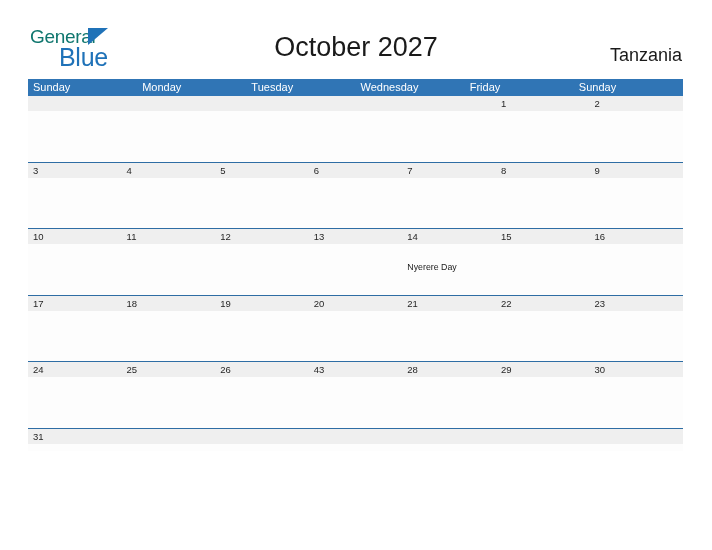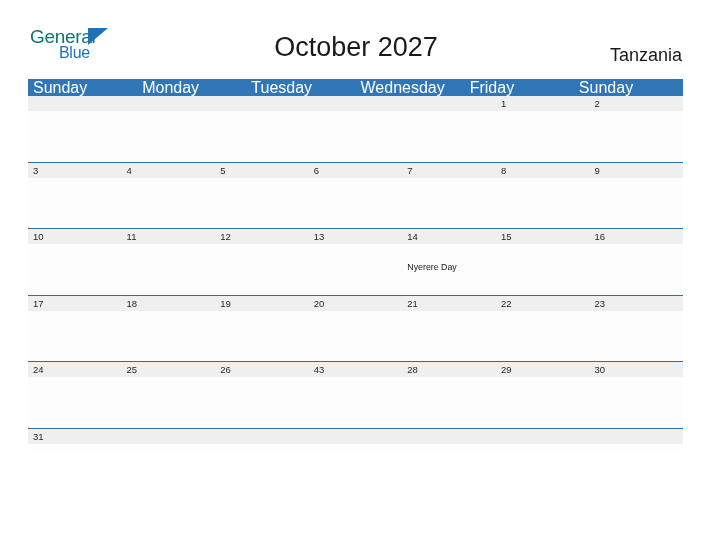--- a/index.html
+++ b/index.html
@@ -59,21 +59,21 @@
     top: 1px;
     width: 0;
     height: 0;
     border-left: 20px solid #1f72b8;
     border-bottom: 17px solid transparent;
   }
   .logo-blue {
     position: absolute;
     left: 29px;
     top: 18px;
-    font-size: 16px;
+    font-size: 25px;
     letter-spacing: -0.3px;
     color: #1f72b8;
     font-family: "Liberation Sans", sans-serif;
   }
 
   .title {
     position: absolute;
     left: 0;
     right: 0;
     top: 32px;
@@ -103,21 +103,21 @@
   }
 
   .weekday-row {
     display: flex;
     background: #3075b5;
     height: 17px;
   }
   .weekday-cell {
     flex: 1 1 0;
     color: #ffffff;
-    font-size: 16px;
+    font-size: 11px;
     line-height: 17px;
     padding-left: 5px;
     box-sizing: border-box;
     font-family: "Liberation Sans", sans-serif;
     white-space: nowrap;
     overflow: hidden;
   }
 
   .week-row {
     position: relative;

